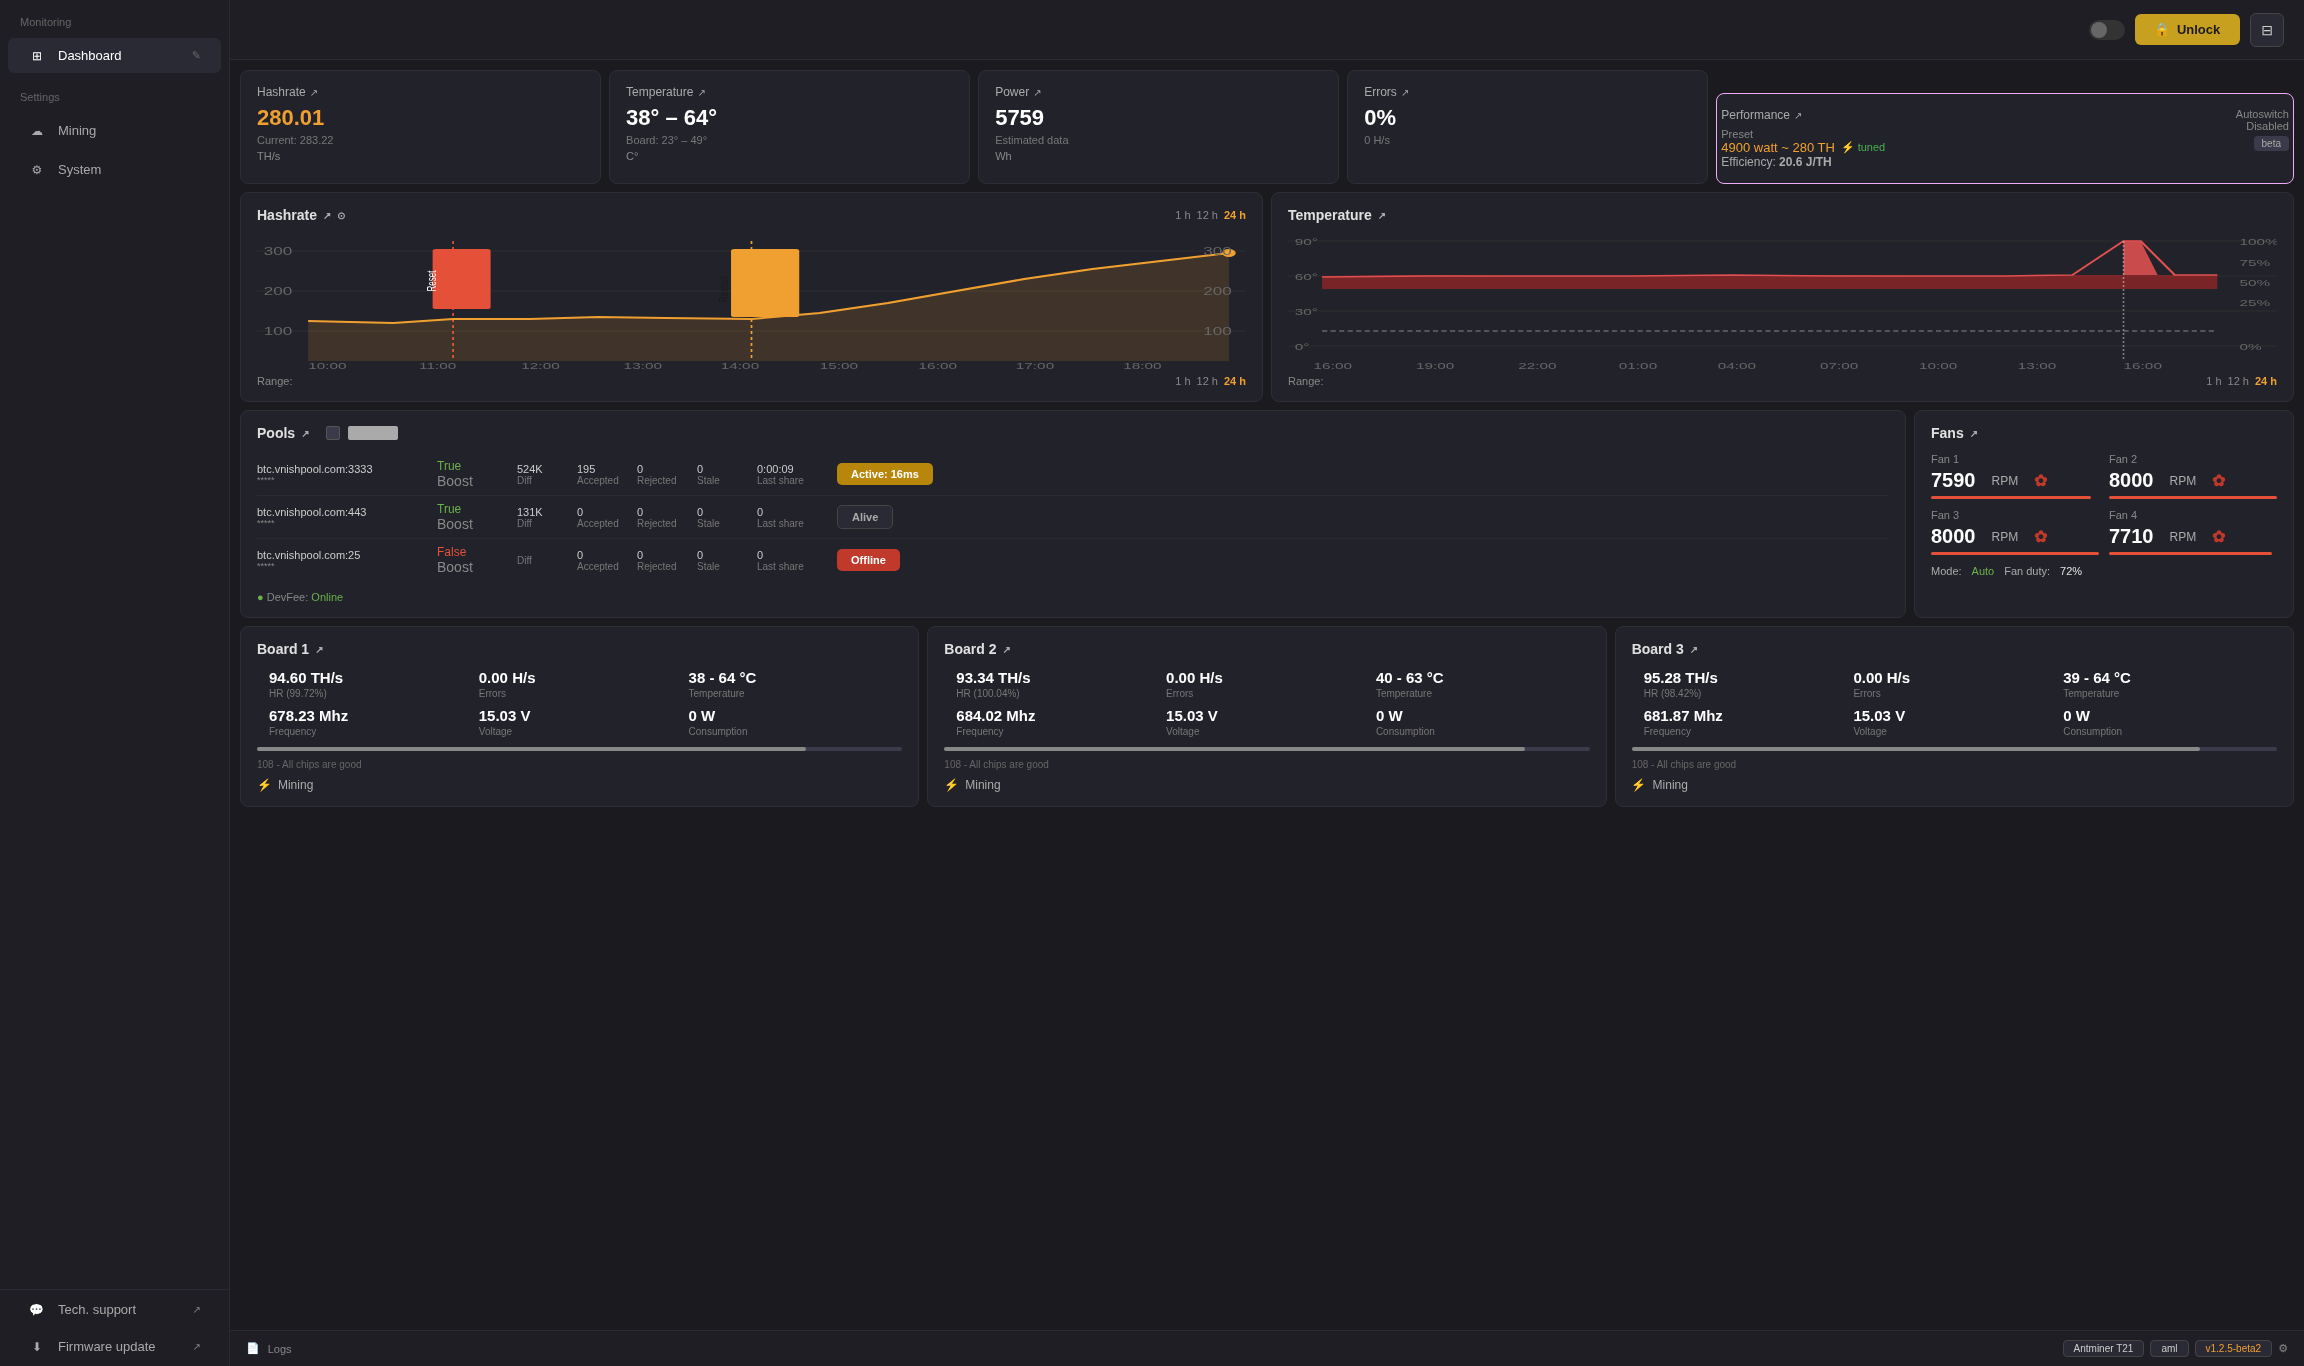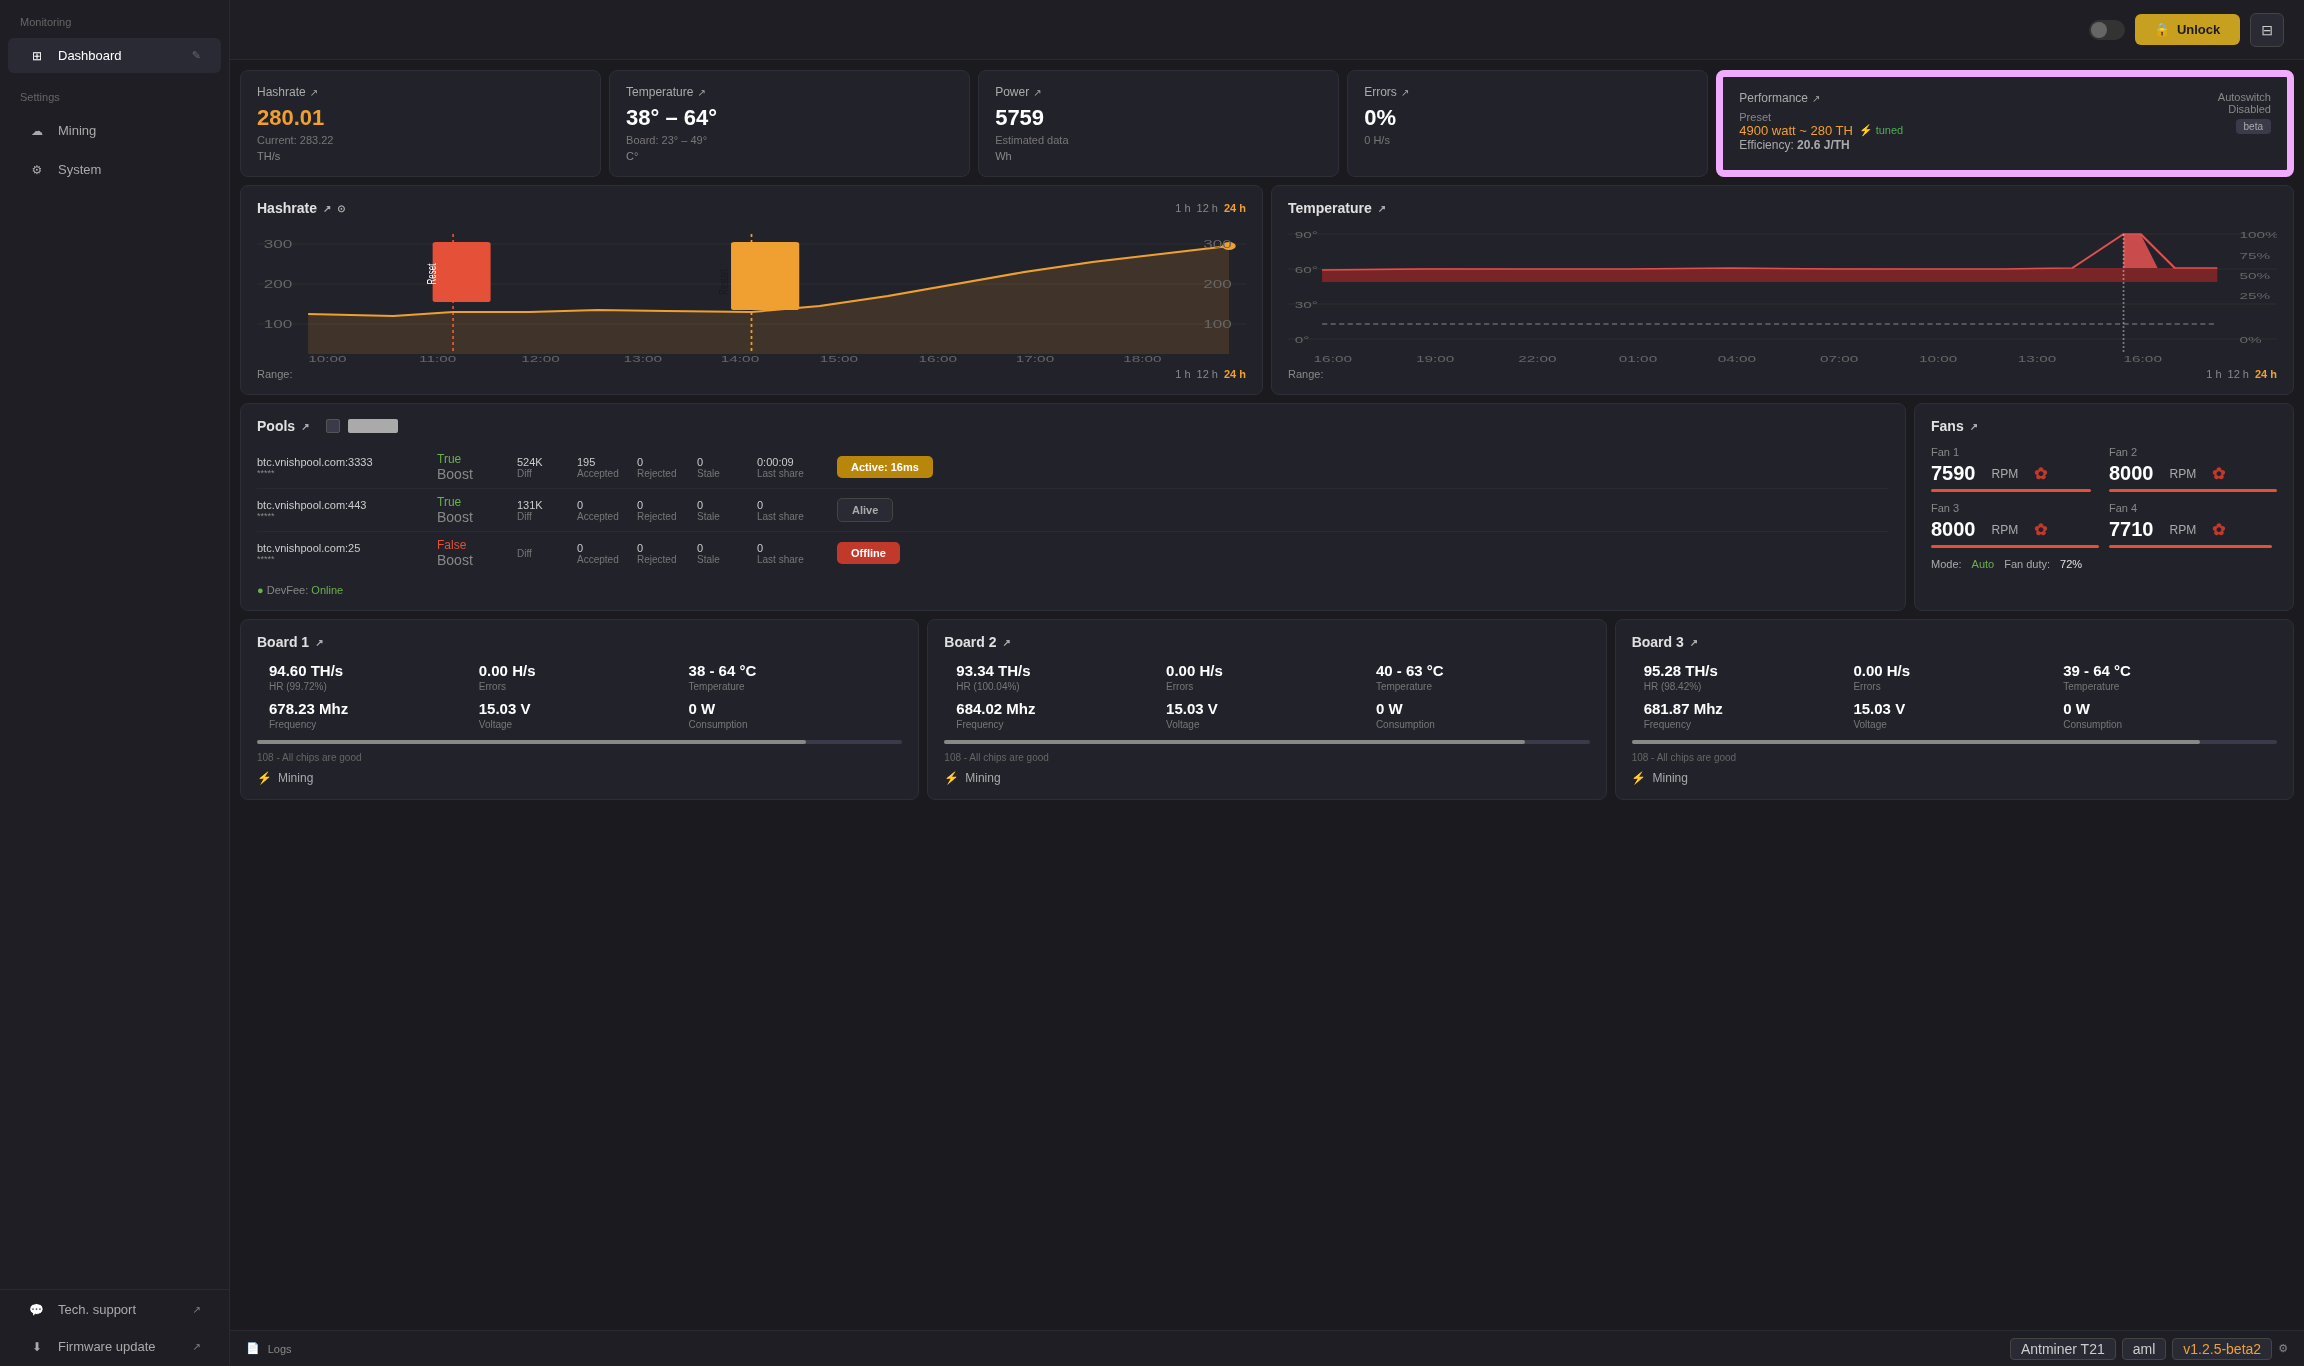--- a/index.html
+++ b/index.html
@@ -162,25 +162,26 @@
       margin-top: 3px;
     }
     .stat-unit {
       font-size: 11px;
       color: #888;
       margin-top: 4px;
     }
     .perf-card {
       background: #22222a;
       border-radius: 8px;
-      padding: 14px 16px;
-      border: 7px solid #f0abfc;
+      padding: 14px 4px;
+      border: 1px solid #f0abfc;
       display: flex;
       flex-direction: column;
       gap: 4px;
+      margin-top: 23px;
     }
     .perf-header {
       display: flex;
       justify-content: space-between;
       align-items: flex-start;
     }
     .perf-preset {
       font-size: 11px;
       color: #888;
     }
@@ -409,21 +410,21 @@
       display: flex;
       gap: 6px;
       align-items: center;
     }
     .bottom-badge {
       background: #2a2a35;
       border: 1px solid #444;
       padding: 2px 10px;
       border-radius: 4px;
       color: #ccc;
-      font-size: 14px;
+      font-size: 10px;
     }
     .bottom-badge.version { color: #f0a030; }
 
     .arrow-ext { font-size: 10px; color: #888; }
   </style>
 </head>
 <body>
 
 <div class="sidebar">
 

